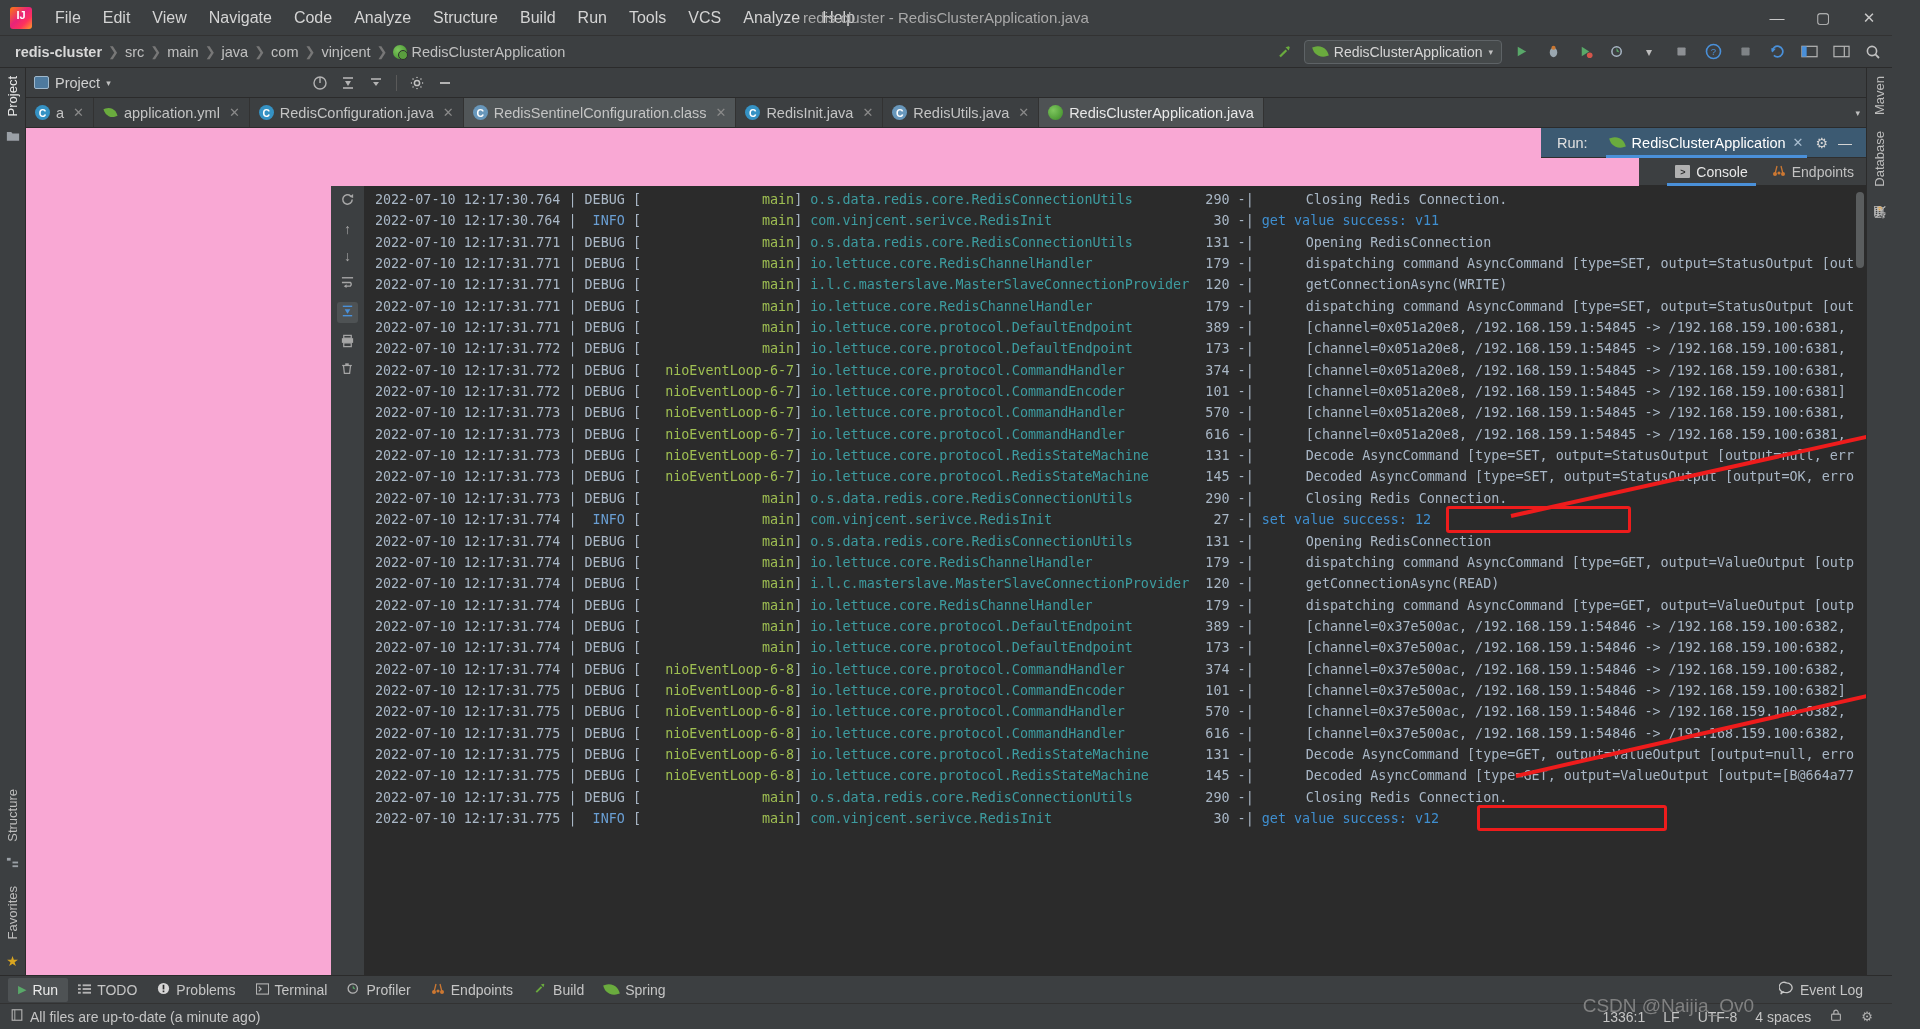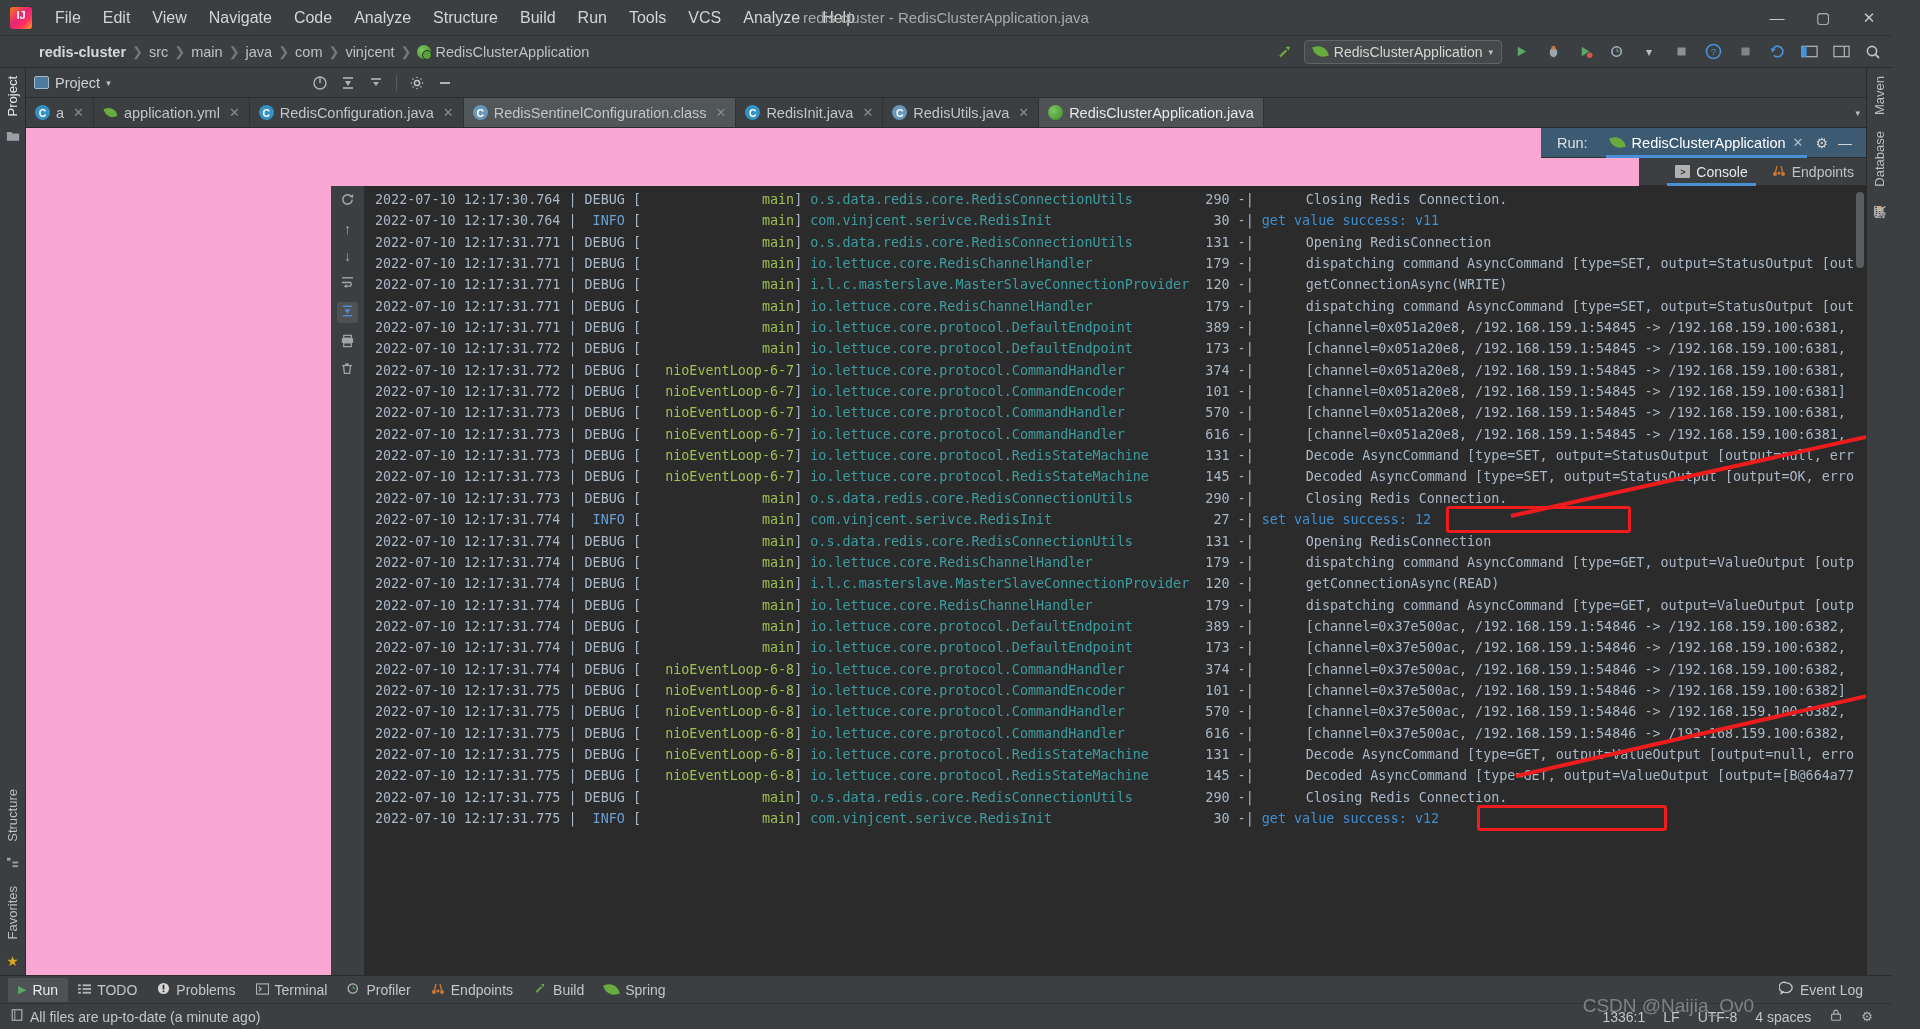--- a/index.html
+++ b/index.html
@@ -39,21 +39,21 @@
   .win-btn {
     width: 46px; height: 36px; display: flex; align-items: center; justify-content: center;
     font-size: 15px; color: #c8c8c8;
   }
 
   
   .navbar {
     height: 32px; background: #3c3f41; display: flex; align-items: center;
     padding: 0 6px 0 10px; flex: 0 0 32px; border-bottom: 1px solid #2b2b2b;
   }
-  .crumbs { display: flex; align-items: center; font-size: 14.5px; margin-left: 24px; }
+  .crumbs { display: flex; align-items: center; font-size: 14.5px; }
   .crumb { padding: 2px 5px; color: #c0c0c0; white-space: nowrap; }
   .crumb.root { font-weight: bold; color: #d8d8d8; }
   .crumb-sep { color: #777; padding: 0 1px; font-size: 13px; }
   .crumb-icon {
     display: inline-block; width: 14px; height: 14px; margin-right: 4px;
     vertical-align: -2px; border-radius: 50%;
     background: radial-gradient(circle at 35% 35%, #7ec75e 0%, #4f9c37 70%);
     position: relative;
   }
   .crumb-icon::after{

